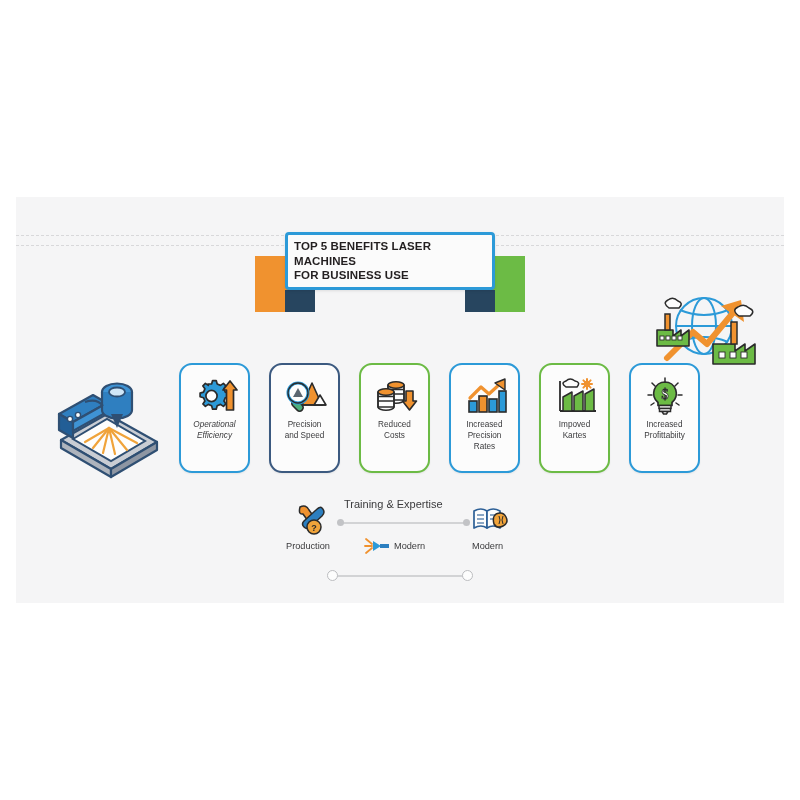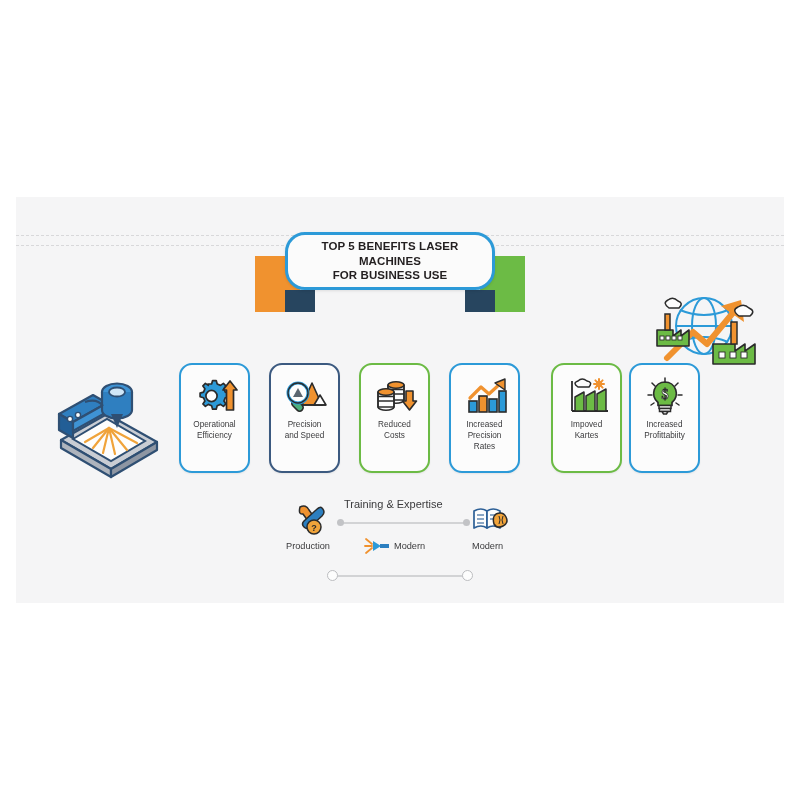--- a/index.html
+++ b/index.html
@@ -69,26 +69,25 @@
   .ribbon-fold.right { right: 30px; clip-path: polygon(0 0, 100% 0, 100% 100%, 0 100%); }
 
   #title-box {
     position: absolute;
     left: 30px;
     top: 0px;
     width: 210px;
     height: 58px;
     background: #fbfbfb;
     border: 3px solid #2c9ad8;
-    border-radius: 20px;
+    border-radius: 4px;
     box-sizing: border-box;
     display: flex;
     align-items: center;
     justify-content: center;
-    text-align: center;
     box-shadow: 0 1px 3px rgba(0,0,0,0.10);
     z-index: 3;
   }
   #title-text {
     font-size: 11.5px;
     font-weight: bold;
     color: #231f20;
     line-height: 1.28;
     letter-spacing: 0.1px;
     padding: 0 6px;
@@ -321,21 +320,21 @@
     <div class="ribbon-fold left"></div>
     <div class="ribbon-fold right"></div>
     <div id="title-box">
       <div id="title-text">TOP 5 BENEFITS LASER MACHINES
 FOR BUSINESS USE</div>
     </div>
   </div>
 
   <div id="cards">
 
-    <div class="card" style="left:0px; border-color:#2c9ad8;">
+    <div class="card" style="left:0px; border-color:#2c9ad8;font-style:italic;">
       <div class="card-icon">
         <svg viewBox="0 0 46 38" width="46" height="38">
           <g stroke="#2b2b2b" stroke-width="1.7" stroke-linejoin="round">
             <path d="M16 7 l3.6 0 l1 -3.4 l3.6 0 l1 3.4 l3.3 1.4 l2.9 -2 l2.5 2.5 l-2 2.9 l1.4 3.3 l3.4 1 l0 3.6 l-3.4 1 l-1.4 3.3 l2 2.9 l-2.5 2.5 l-2.9 -2 l-3.3 1.4 l-1 3.4 l-3.6 0 l-1 -3.4 l-3.3 -1.4 l-2.9 2 l-2.5 -2.5 l2 -2.9 l-1.4 -3.3 l-3.4 -1 l0 -3.6 l3.4 -1 l1.4 -3.3 l-2 -2.9 l2.5 -2.5 l2.9 2 z" fill="#2c9ad8"></path>
             <circle cx="19.5" cy="19" r="5.6" fill="#fdfdfd"></circle>
           </g>
           <polygon points="38,4 45,13 41.5,13 41.5,33 34.5,33 34.5,13 31,13" fill="#f0922f" stroke="#2b2b2b" stroke-width="1.7" stroke-linejoin="round"></polygon>
         </svg>
       </div>
       <div class="card-label">Operational
@@ -395,21 +394,21 @@
           </g>
           <polyline points="8,21 19,10 27,17 40,5" fill="none" stroke="#f0922f" stroke-width="3.2" stroke-linejoin="round" stroke-linecap="round"></polyline>
           <polygon points="43,2 43,13 33,6" fill="#f0922f" stroke="#2b2b2b" stroke-width="1.4" stroke-linejoin="round"></polygon>
         </svg>
       </div>
       <div class="card-label">Increased
 Precision
 Rates</div>
     </div>
 
-    <div class="card" style="left:360px; border-color:#6cbb45;margin-left:12px;">
+    <div class="card" style="left:360px; border-color:#6cbb45;">
       <div class="card-icon">
         <svg viewBox="0 0 46 38" width="46" height="38">
           <line x1="8" y1="4" x2="8" y2="34" stroke="#2b2b2b" stroke-width="1.8"></line>
           <line x1="8" y1="34" x2="44" y2="34" stroke="#2b2b2b" stroke-width="1.8"></line>
           <polygon points="11,20 20,15 20,34 11,34" fill="#6cbb45" stroke="#2b2b2b" stroke-width="1.5" stroke-linejoin="round"></polygon>
           <polygon points="22,19 31,14 31,34 22,34" fill="#6cbb45" stroke="#2b2b2b" stroke-width="1.5" stroke-linejoin="round"></polygon>
           <polygon points="33,17 42,12 42,34 33,34" fill="#6cbb45" stroke="#2b2b2b" stroke-width="1.5" stroke-linejoin="round"></polygon>
           <path d="M14 10 q-6 -4 0 -6 q4 -4 9 0 q6 1 2 6 z" fill="#fdfdfd" stroke="#2b2b2b" stroke-width="1.5"></path>
           <g stroke="#f0922f" stroke-width="2" stroke-linecap="round">
             <line x1="35" y1="2" x2="35" y2="12"></line>

